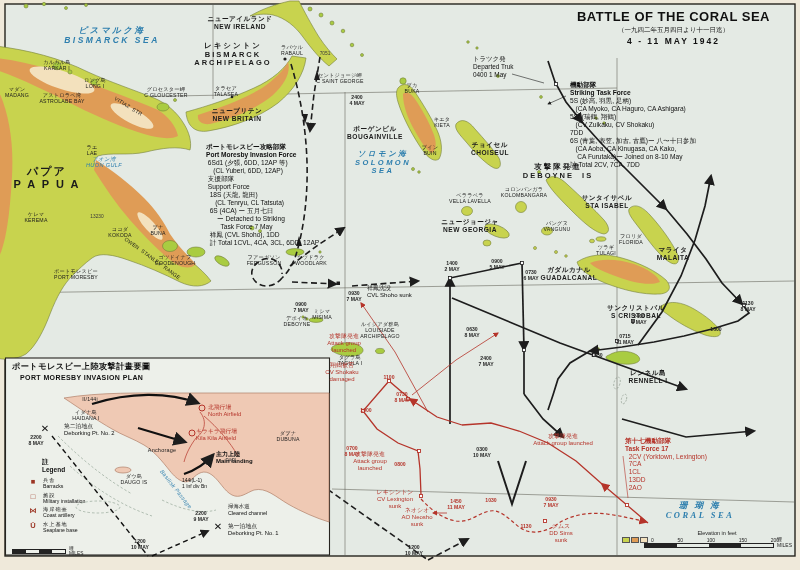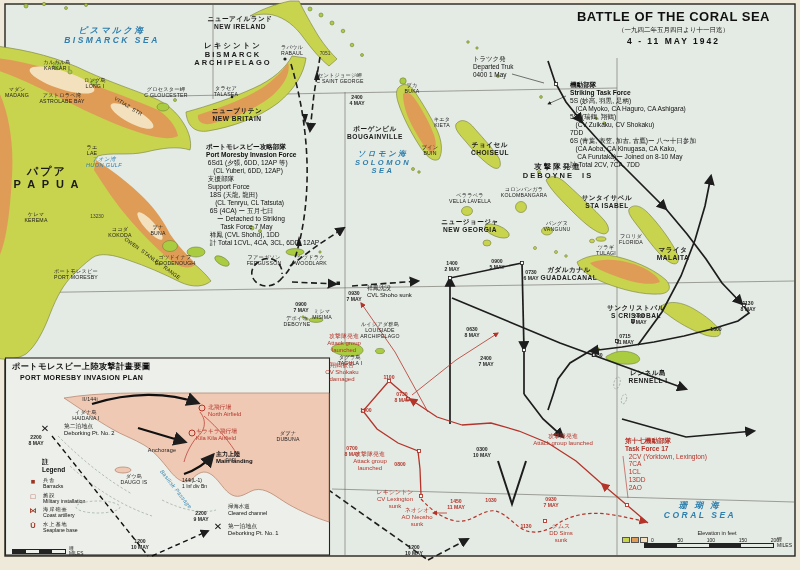--- a/index.html
+++ b/index.html
@@ -280,21 +280,21 @@
   <div id="labels-layer">
       <div class="lbl sea" style="left: 112px; top: 26px; transform: translateX(-50%);">
         <div>ビスマルク海</div>
         <div>BISMARCK SEA</div>
       </div>
       <div class="lbl sea" style="left: 383px; top: 150px; font-size: 7.5px; transform: translateX(-50%);">
         <div>ソロモン海</div>
         <div>SOLOMON</div>
         <div>SEA</div>
       </div>
-      <div class="lbl sea" style="left: 700px; top: 501px; transform: translateX(-50%);">
+      <div class="lbl sea" style="left: 700px; top: 501px; transform: translateX(-50%); font-family: Liberation Serif, serif;">
         <div>珊 瑚 海</div>
         <div>CORAL SEA</div>
       </div>
       <div class="lbl sea-sm" style="left: 104px; top: 156px; transform: translateX(-50%);">
         <div>フオン湾</div>
         <div>HUON GULF</div>
       </div>
       <div class="lbl isl" style="left: 240px; top: 15px; transform: translateX(-50%);">
         <div>ニューアイルランド</div>
         <div>NEW IRELAND</div>

